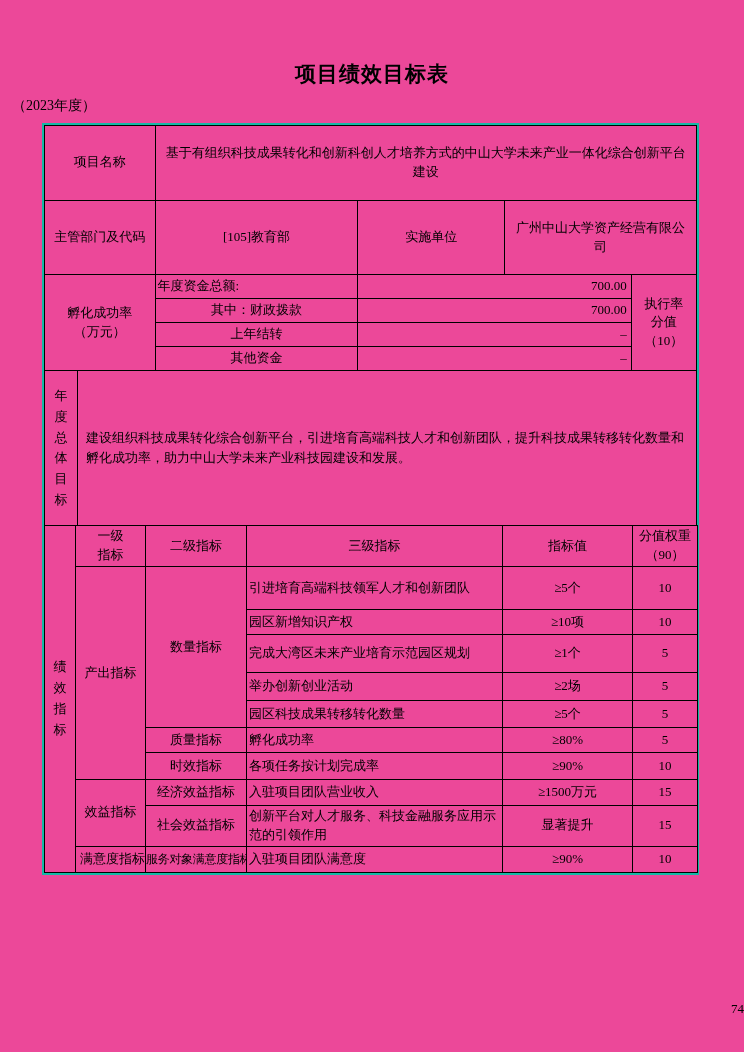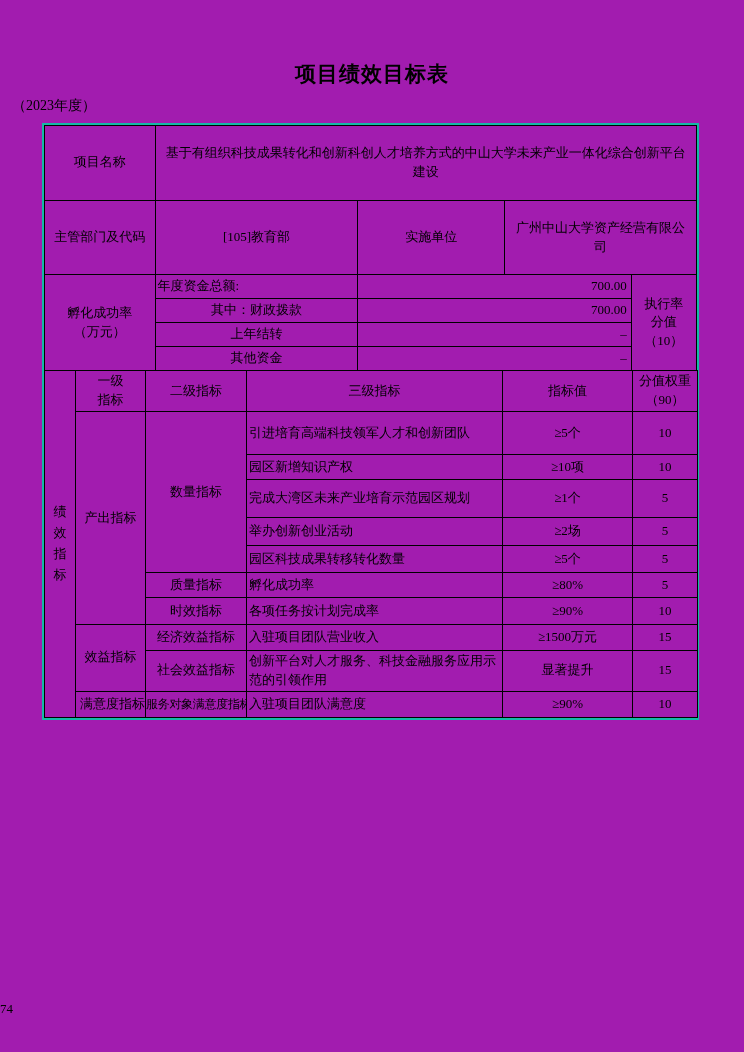--- a/index.html
+++ b/index.html
@@ -2,21 +2,21 @@
 <html><head>
 <meta charset="utf-8">
 <style>
   * { margin: 0; padding: 0; box-sizing: border-box; }
   html, body { background: #888; }
   .page {
     position: relative;
     width: 744px;
     height: 1052px;
     margin: 0 auto;
-    background: #a21caf;
+    background: #ec4899;
     font-family: "Liberation Serif", "DejaVu Serif", serif;
     color: #000000;
     overflow: hidden;
   }
   .doc-title {
     position: absolute;
     top: 60px;
     left: 0;
     width: 100%;
     text-align: center;
@@ -66,21 +66,21 @@
     word-break: break-all;
     line-height: 1.6;
     text-align: center;
     font-size: 13px;
   }
   .page-number {
     position: absolute;
     top: 1001px;
     left: 0;
     width: 100%;
-    text-align: left;
+    text-align: right;
     font-size: 13px;
   }
 </style>
 </head>
 <body>
 
 <div class="page">
 
   <div class="doc-title">项目绩效目标表</div>
   <div class="doc-subtitle">（2023年度）</div>
@@ -123,20 +123,34 @@
         <td>上年结转</td>
         <td colspan="2" class="right">–</td>
       </tr>
       <tr style="height:24px">
         <td>其他资金</td>
         <td colspan="2" class="right">–</td>
       </tr>
     </tbody>
       </table>
 
+    <table>
+      <colgroup>
+        <col style="width:33px">
+          <col>
+      </colgroup>
+      <tbody>
+          <tr style="height:155px">
+        <td>
+          <div class="vtext">年度总体目标</div>
+        </td>
+        <td class="goal-content">建设组织科技成果转化综合创新平台，引进培育高端科技人才和创新团队，提升科技成果转移转化数量和孵化成功率，助力中山大学未来产业科技园建设和发展。</td>
+      </tr>
+    </tbody>
+      </table>
 
     <table>
       <colgroup>
         <col style="width:31px">
           <col style="width:70px">
           <col style="width:101px">
           <col style="width:256px">
           <col style="width:130px">
           <col style="width:65px">
       </colgroup>

